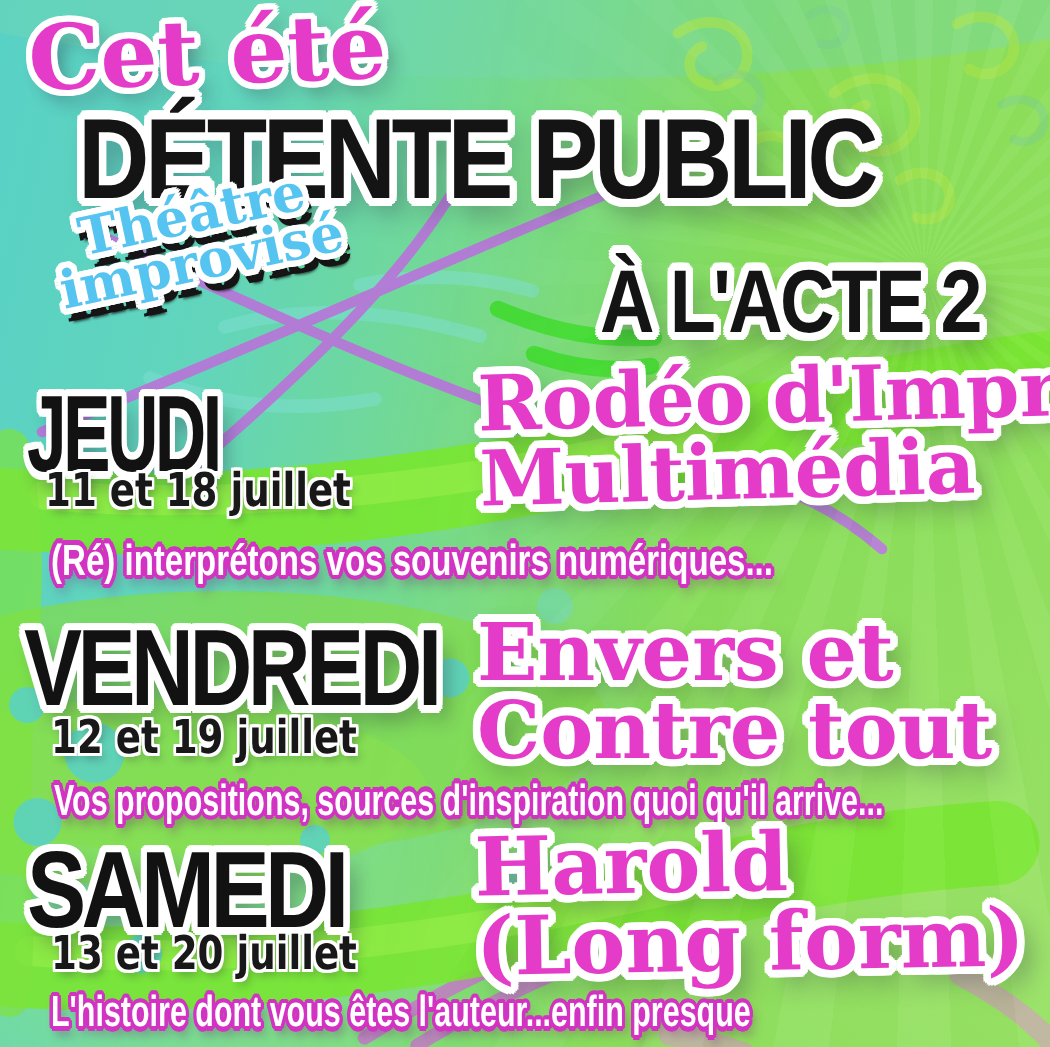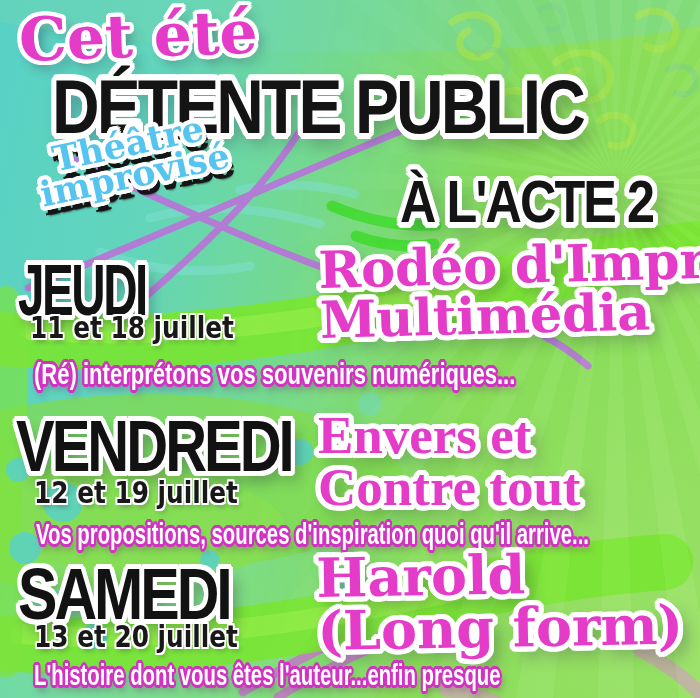--- a/index.html
+++ b/index.html
@@ -68,21 +68,21 @@
   .day{font-weight:900;letter-spacing:-3px;color:#121212;}
   .day0{left:18px;top:254px;font-size:58px;transform:scale(.82,1.25);}
   .day1{left:16px;top:410px;font-size:58px;transform:scale(1,1.25);}
   .day2{left:18px;top:558px;font-size:58px;transform:scale(1.02,1.25);}
   .dates{font-family:"DejaVu Sans",sans-serif;font-weight:bold;font-size:31px;color:#181818;transform:scale(.8,1);}
   .dates0{left:30px;top:312px;}
   .dates1{left:34px;top:477px;}
   .dates2{left:34px;top:621px;}
   .show{line-height:.98;}
   .show0{left:318px;top:246px;font-size:51px;transform:rotate(-1.5deg);}
-  .show1{left:318px;top:410px;font-size:53px;font-family:Liberation Serif, serif;}
+  .show1{left:318px;top:410px;font-size:53px;}
   .show2{left:316px;top:552px;font-size:54px;transform:rotate(-1deg);}
   .tag{font-weight:bold;font-size:29px;}
   .tag0{left:34px;top:360px;transform:scale(.76,1);}
   .tag1{left:36px;top:520px;transform:scale(.70,1);}
   .tag2{left:34px;top:661px;transform:scale(.70,1);}
 </style>
 </head>
 <body>
 
 <div class="poster">

